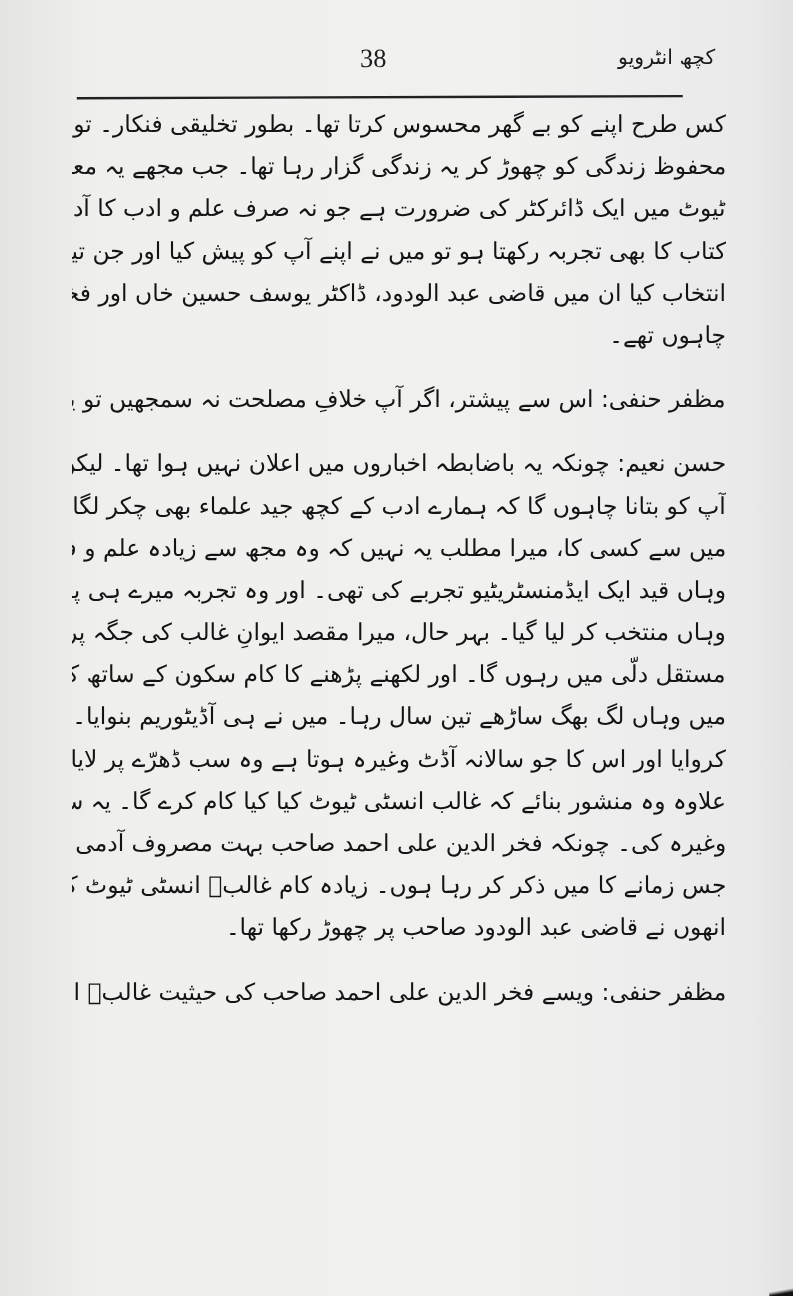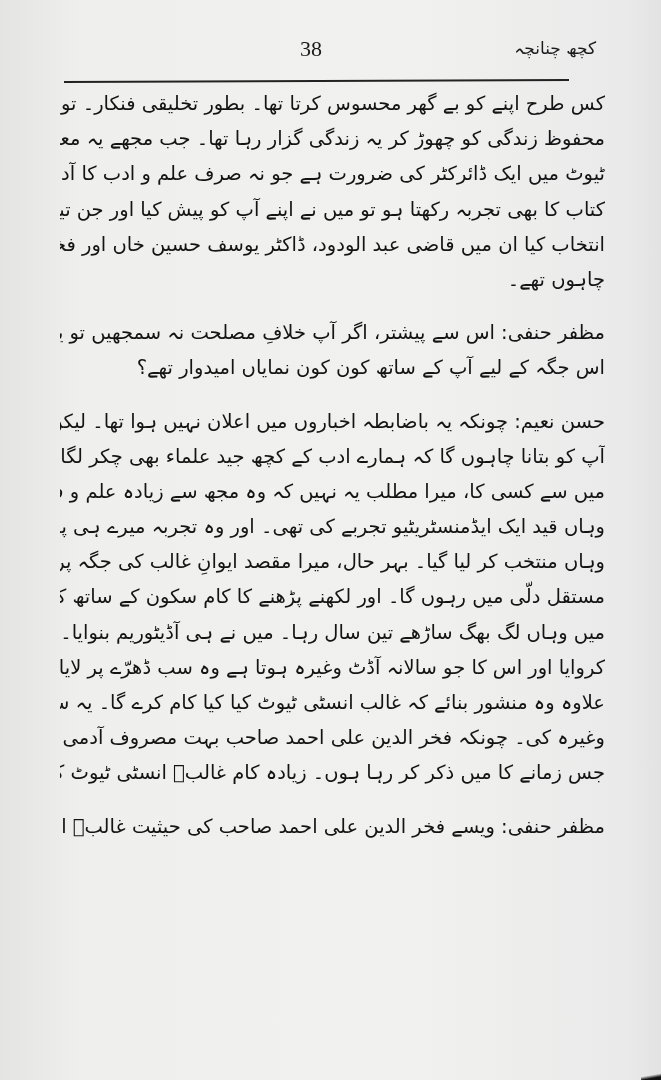--- a/index.html
+++ b/index.html
@@ -87,51 +87,51 @@
       height: 10px;
       background: linear-gradient(170deg, transparent 40%, #111 60%);
     }
   </style>
 </head>
 <body>
 
 <div class="page">
   <div class="header">
     <span class="page-number">38</span>
-    <span class="running-title">کچھ چنانچہ</span>
+    <span class="running-title">کچھ انٹرویو</span>
   </div>
   <div class="rule"></div>
 
   <div class="body-text">
     <div>
       <span class="line">کس طرح اپنے کو بے گھر محسوس کرتا تھا۔ بطور تخلیقی فنکار۔ تو اس طرح سے میں ایک</span>
       <span class="line">محفوظ زندگی کو چھوڑ کر یہ زندگی گزار رہا تھا۔ جب مجھے یہ معلوم ہوا کہ غالب انسٹی</span>
       <span class="line">ٹیوٹ میں ایک ڈائرکٹر کی ضرورت ہے جو نہ صرف علم و ادب کا آدمی ہو بلکہ حساب</span>
       <span class="line">کتاب کا بھی تجربہ رکھتا ہو تو میں نے اپنے آپ کو پیش کیا اور جن تین اصحاب نے میرا</span>
       <span class="line">انتخاب کیا ان میں قاضی عبد الودود، ڈاکٹر یوسف حسین خاں اور فخر الدین علی احمد</span>
       <span class="line last">چاہوں تھے۔</span>
     </div>
     <div class="gap"></div>
     <div>
       <span class="line">مظفر حنفی: اس سے پیشتر، اگر آپ خلافِ مصلحت نہ سمجھیں تو یہ بھی فرما دیں</span>
-      <span class="line last">اس جگہ کے لیے آپ کے ساتھ کون کون نمایاں امیدوار تھے؟</span>
     </div>
     <div class="gap"></div>
     <div>
       <span class="line">حسن نعیم: چونکہ یہ باضابطہ اخباروں میں اعلان نہیں ہوا تھا۔ لیکن میں اتنا ہی</span>
       <span class="line">آپ کو بتانا چاہوں گا کہ ہمارے ادب کے کچھ جید علماء بھی چکر لگا رہے تھے لیکن ان</span>
       <span class="line">میں سے کسی کا، میرا مطلب یہ نہیں کہ وہ مجھ سے زیادہ علم و فضل نہیں رکھتے تھے پھر بھی</span>
       <span class="line">وہاں قید ایک ایڈمنسٹریٹیو تجربے کی تھی۔ اور وہ تجربہ میرے ہی پاس تھا۔ اس لیے مجھے</span>
       <span class="line">وہاں منتخب کر لیا گیا۔ بہر حال، میرا مقصد ایوانِ غالب کی جگہ پر آنے کا یہی تھا کہ میں</span>
       <span class="line">مستقل دلّی میں رہوں گا۔ اور لکھنے پڑھنے کا کام سکون کے ساتھ کر سکوں گا۔ چنانچہ</span>
       <span class="line">میں وہاں لگ بھگ ساڑھے تین سال رہا۔ میں نے ہی آڈیٹوریم بنوایا۔ دفتر قائم</span>
       <span class="line">کروایا اور اس کا جو سالانہ آڈٹ وغیرہ ہوتا ہے وہ سب ڈھرّے پر لایا۔ اس کے</span>
       <span class="line">علاوہ وہ منشور بنائے کہ غالب انسٹی ٹیوٹ کیا کیا کام کرے گا۔ یہ ساری ڈرافٹنگ</span>
       <span class="line">وغیرہ کی۔ چونکہ فخر الدین علی احمد صاحب بہت مصروف آدمی تھے اس زمانے میں</span>
       <span class="line">جس زمانے کا میں ذکر کر رہا ہوں۔ زیادہ کام غالبؔ انسٹی ٹیوٹ کے سلسلے کا</span>
+      <span class="line last">انھوں نے قاضی عبد الودود صاحب پر چھوڑ رکھا تھا۔</span>
     </div>
     <div class="gap"></div>
     <div>
       <span class="line">مظفر حنفی: ویسے فخر الدین علی احمد صاحب کی حیثیت غالبؔ انسٹی ٹیوٹ کے</span>
     </div>
   </div>
 
   <div class="corner-shadow"></div>
 </div>
 

